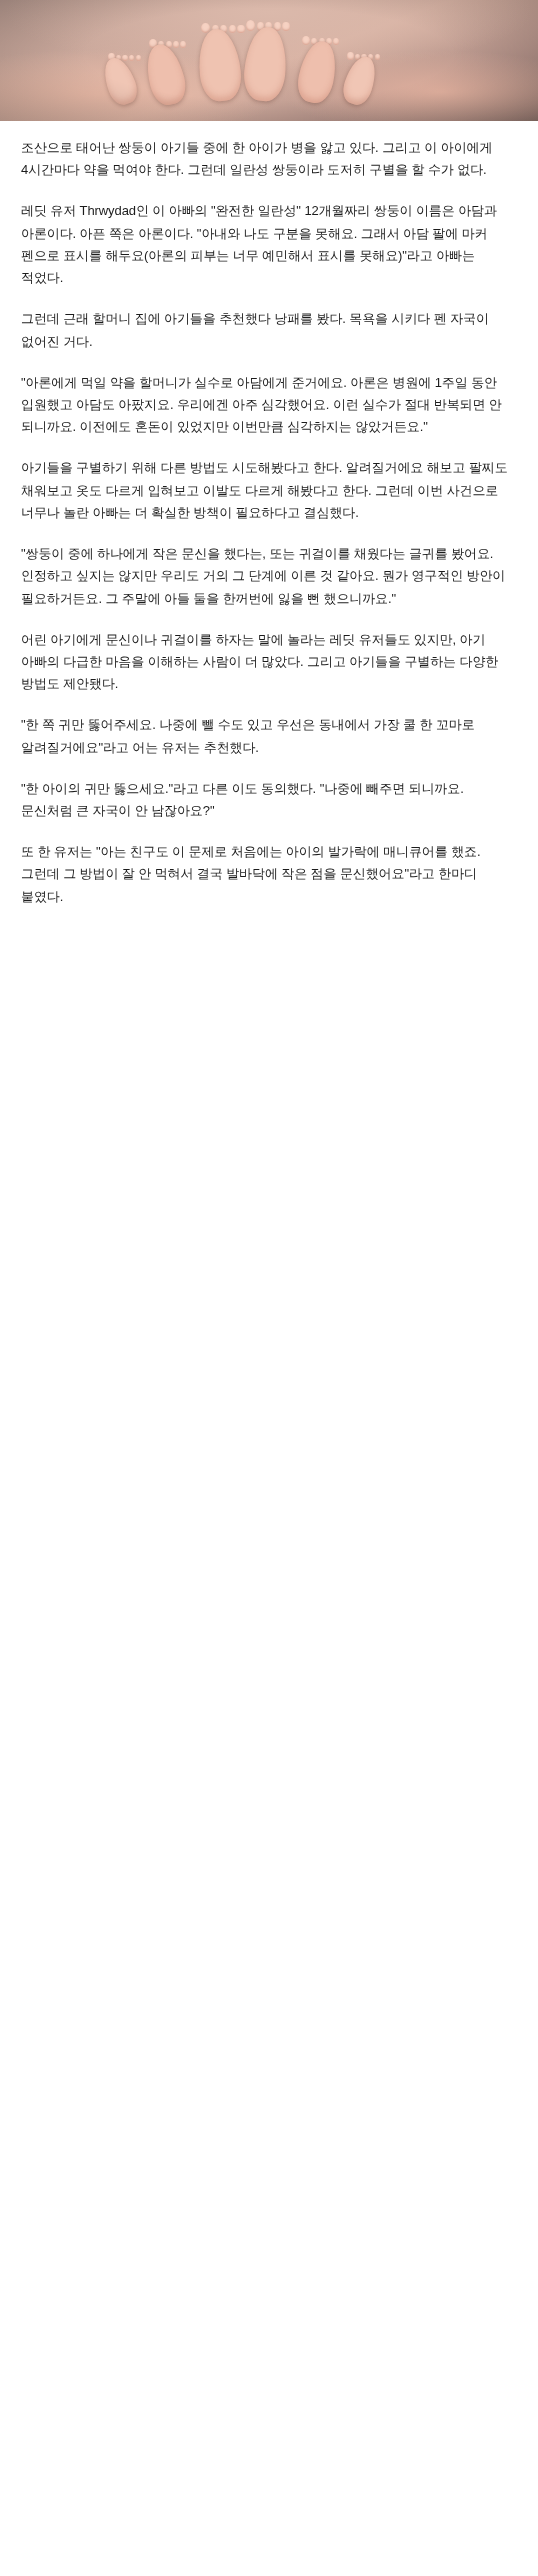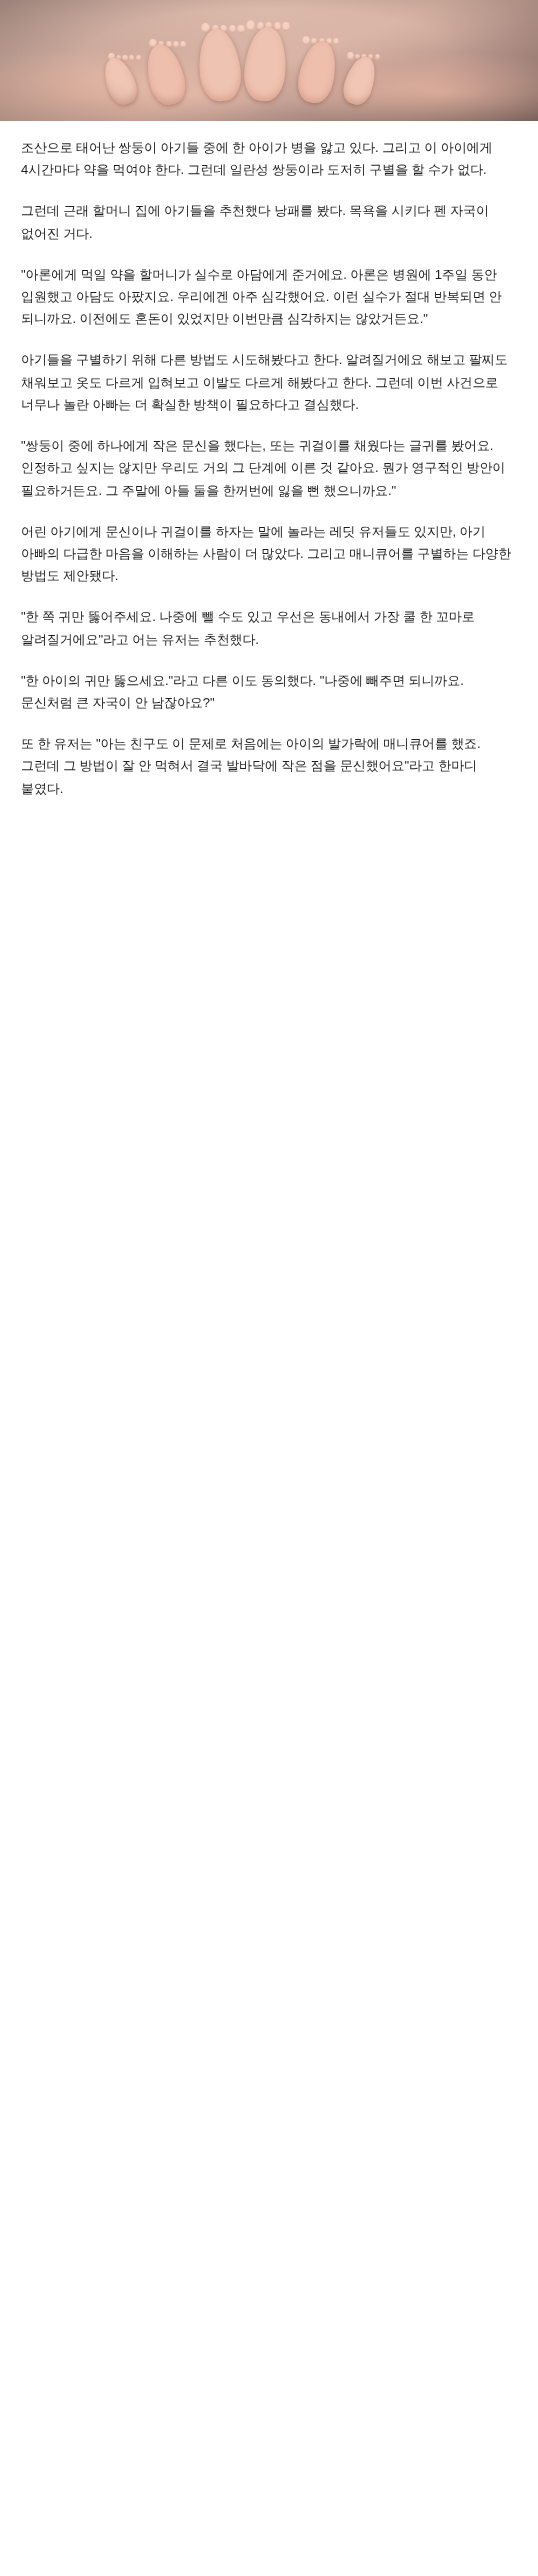--- a/index.html
+++ b/index.html
@@ -165,25 +165,26 @@
       <span class="toe"></span>
       <span class="toe"></span>
     </div>
     <div class="foot small2"></div>
 
     <div class="hero-vignette"></div>
   </div>
 
   <div class="article">
     <p class="para">조산으로 태어난 쌍둥이 아기들 중에 한 아이가 병을 앓고 있다. 그리고 이 아이에게 4시간마다 약을 먹여야 한다. 그런데 일란성 쌍둥이라 도저히 구별을 할 수가 없다.</p>
+    <p class="para">레딧 유저 Thrwydad인 이 아빠의 "완전한 일란성" 12개월짜리 쌍둥이 이름은 아담과 아론이다. 아픈 쪽은 아론이다. "아내와 나도 구분을 못해요. 그래서 아담 팔에 마커 펜으로 표시를 해두요(아론의 피부는 너무 예민해서 표시를 못해요)"라고 아빠는 적었다.</p>
     <p class="para">그런데 근래 할머니 집에 아기들을 추천했다 낭패를 봤다. 목욕을 시키다 펜 자국이 없어진 거다.</p>
     <p class="para">"아론에게 먹일 약을 할머니가 실수로 아담에게 준거에요. 아론은 병원에 1주일 동안 입원했고 아담도 아팠지요. 우리에겐 아주 심각했어요. 이런 실수가 절대 반복되면 안 되니까요. 이전에도 혼돈이 있었지만 이번만큼 심각하지는 않았거든요."</p>
     <p class="para">아기들을 구별하기 위해 다른 방법도 시도해봤다고 한다. 알려질거에요 해보고 팔찌도 채워보고 옷도 다르게 입혀보고 이발도 다르게 해봤다고 한다. 그런데 이번 사건으로 너무나 놀란 아빠는 더 확실한 방책이 필요하다고 결심했다.</p>
     <p class="para">"쌍둥이 중에 하나에게 작은 문신을 했다는, 또는 귀걸이를 채웠다는 글귀를 봤어요. 인정하고 싶지는 않지만 우리도 거의 그 단계에 이른 것 같아요. 뭔가 영구적인 방안이 필요하거든요. 그 주말에 아들 둘을 한꺼번에 잃을 뻔 했으니까요."</p>
-    <p class="para">어린 아기에게 문신이나 귀걸이를 하자는 말에 놀라는 레딧 유저들도 있지만, 아기 아빠의 다급한 마음을 이해하는 사람이 더 많았다. 그리고 매니큐어를 구별하는 다양한 방법도 제안됐다.</p>
+    <p class="para">어린 아기에게 문신이나 귀걸이를 하자는 말에 놀라는 레딧 유저들도 있지만, 아기 아빠의 다급한 마음을 이해하는 사람이 더 많았다. 그리고 아기들을 구별하는 다양한 방법도 제안됐다.</p>
     <p class="para">"한 쪽 귀만 뚫어주세요. 나중에 뺄 수도 있고 우선은 동내에서 가장 쿨 한 꼬마로 알려질거에요"라고 어는 유저는 추천했다.</p>
     <p class="para">"한 아이의 귀만 뚫으세요."라고 다른 이도 동의했다. "나중에 빼주면 되니까요. 문신처럼 큰 자국이 안 남잖아요?"</p>
     <p class="para">또 한 유저는 "아는 친구도 이 문제로 처음에는 아이의 발가락에 매니큐어를 했죠. 그런데 그 방법이 잘 안 먹혀서 결국 발바닥에 작은 점을 문신했어요"라고 한마디 붙였다.</p>
   </div>
 
   <div class="scrollbar"></div>
 </div>
 
 
 </body></html>

